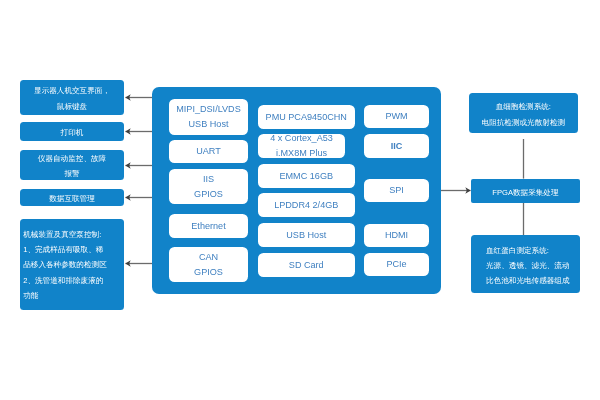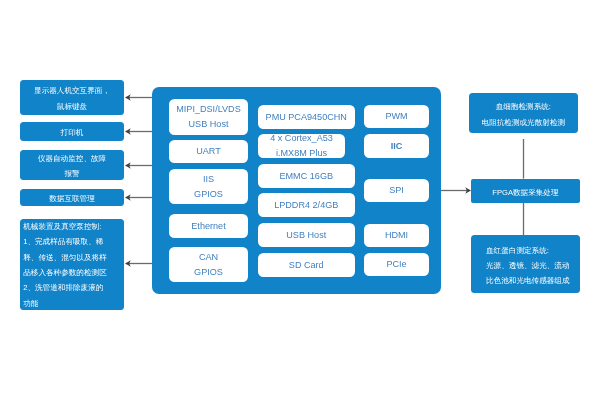--- a/index.html
+++ b/index.html
@@ -63,21 +63,20 @@
   <div class="blk" style="left:19.5px;top:149.5px;width:104px;height:29.5px;">
     <span class="ln">仪器自动监控、故障</span>
     <span class="ln">报警</span>
   </div>
   <div class="blk" style="left:19.5px;top:188.6px;width:104px;height:16.8px;">
     <span class="ln">数据互联管理</span>
   </div>
   <div class="blk" style="left:19.5px;top:218.5px;width:104px;height:90.5px;align-items:flex-start;padding-left:3.2px;padding-top:1.5px;text-align:left;">
     <span class="ln">机械装置及真空泵控制:</span>
     <span class="ln">1、完成样品有吸取、稀</span>
-    <span class="ln">释、传送、混匀以及将样</span>
     <span class="ln">品移入各种参数的检测区</span>
     <span class="ln">2、洗管道和排除废液的</span>
     <span class="ln">功能</span>
   </div>
 
   <div class="soc" style="left:152px;top:87px;width:289px;height:206.5px;"></div>
 
   <div class="cell" style="left:168.5px;top:98.5px;width:79px;height:35.75px;">
     <span class="ln">MIPI_DSI/LVDS</span>
     <span class="ln">USB Host</span>

